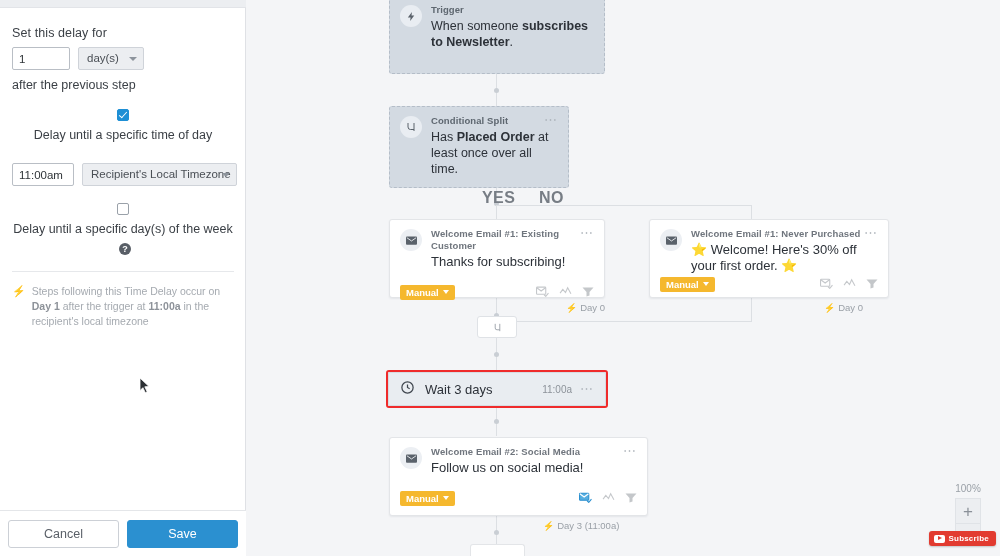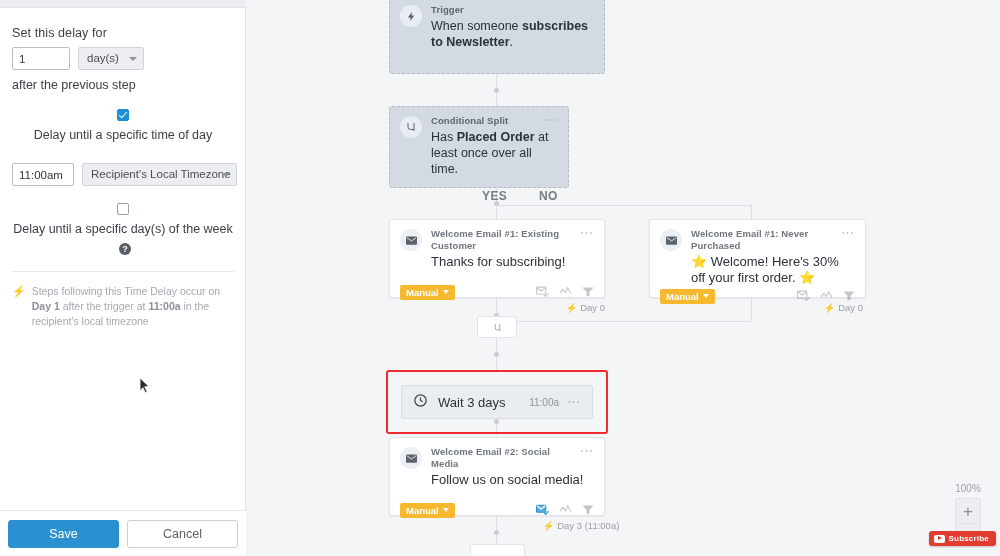--- a/index.html
+++ b/index.html
@@ -144,40 +144,40 @@
   .ficon { opacity: .35; }
   .ficon.active { opacity: 1; }
 
   .daytag {
     position: absolute; font-size: 9.5px; color: #9aa0a7;
     display: flex; align-items: center; gap: 3px; white-space: nowrap;
   }
   .daytag .bolt2 { color: #b4b9bf; font-size: 9px; }
 
   .branch-lbl {
-    position: absolute; font-size: 12px; color: #777d85;
+    position: absolute; font-size: 16px; color: #777d85;
     font-weight: bold; letter-spacing: .4px;
   }
 
   .line { position: absolute; background: #dcdfe3; }
   .vline { width: 1px; }
   .hline { height: 1px; }
   .conn-dot {
     position: absolute; width: 5px; height: 5px; border-radius: 50%;
     background: #c9ced4;
   }
 
   .merge-node {
     position: absolute; width: 40px; height: 22px;
     background: #fff; border: 1px solid #dfe2e6; border-radius: 3px;
     display: flex; align-items: center; justify-content: center;
   }
 
   .wait-wrap {
-    position: absolute; border: 2px solid #ef2b2b; border-radius: 3px; padding: 13px;
+    position: absolute; border: 2px solid #ef2b2b; border-radius: 3px; padding: 0;
     background: transparent;
   }
   .wait-card {
     background: #e9edf1; border: 1px solid #d7dce2; border-radius: 2px;
     height: 34px; display: flex; align-items: center; padding: 0 11px;
   }
   .wait-title { font-size: 13px; color: #2c3138; margin-left: 10px; }
   .wait-time { margin-left: auto; font-size: 10px; color: #8d939a; margin-right: 8px; }
 
   
@@ -259,22 +259,22 @@
 
       <div class="sb-divider"></div>
 
       <div class="sb-note">
         <span class="bolt">⚡</span>
         <span><span>Steps following this Time Delay occur on </span><b>Day 1</b><span> after the trigger at </span><b>11:00a</b><span> in the recipient's local timezone</span></span>
       </div>
     </div>
 
     <div id="sidebar-footer">
+      <div class="btn btn-secondary">Cancel</div>
       <div class="btn btn-primary">Save</div>
-      <div class="btn btn-secondary">Cancel</div>
     </div>
   </div>
 
   <div id="canvas">
 
     <div class="line vline" style="left:250px; top:74px; height:32px;"></div>
     <div class="conn-dot" style="left:248px; top:88px;"></div>
 
     <div class="line vline" style="left:250px; top:188px; height:32px;"></div>
     <div class="conn-dot" style="left:248px; top:201px;"></div>
@@ -370,21 +370,21 @@
               </svg>
           </span>
         </span>
       </div>
     </div>
     <div class="daytag" style="left:320px; top:302px;">
       <span class="bolt2">⚡</span>
       <span>Day 0</span>
     </div>
 
-    <div class="node card card-white" style="left:403px; top:219px; width:217px; height:79px;">
+    <div class="node card card-white" style="left:403px; top:219px; width:240px; height:79px;">
       <div class="card-head">
         <span class="circ">
           <svg width="11" height="9" viewBox="0 0 24 18" fill="#5a626b">
               <rect width="24" height="18" rx="2"></rect>
               <path d="M2 3l10 7 10-7" stroke="#eceff3" stroke-width="2" fill="none"></path>
             </svg>
         </span>
         <div style="flex:1;">
           <div style="display:flex; align-items:flex-start;">
             <div class="kicker">Welcome Email #1: Never Purchased</div>
@@ -438,21 +438,21 @@
             <circle cx="12" cy="12" r="9"></circle>
               <path d="M12 7v5l3.5 2"></path>
           </svg>
         </span>
         <span class="wait-title">Wait 3 days</span>
         <span class="wait-time">11:00a</span>
         <span class="dots" style="margin-left:0;">⋯</span>
       </div>
     </div>
 
-    <div class="node card card-white" style="left:143px; top:437px; width:216px; height:79px;">
+    <div class="node card card-white" style="left:143px; top:437px; width:259px; height:79px;">
       <div class="card-head">
         <span class="circ">
           <svg width="11" height="9" viewBox="0 0 24 18" fill="#5a626b">
               <rect width="24" height="18" rx="2"></rect>
               <path d="M2 3l10 7 10-7" stroke="#eceff3" stroke-width="2" fill="none"></path>
             </svg>
         </span>
         <div style="flex:1;">
           <div style="display:flex; align-items:flex-start;">
             <div class="kicker">Welcome Email #2: Social Media</div>

